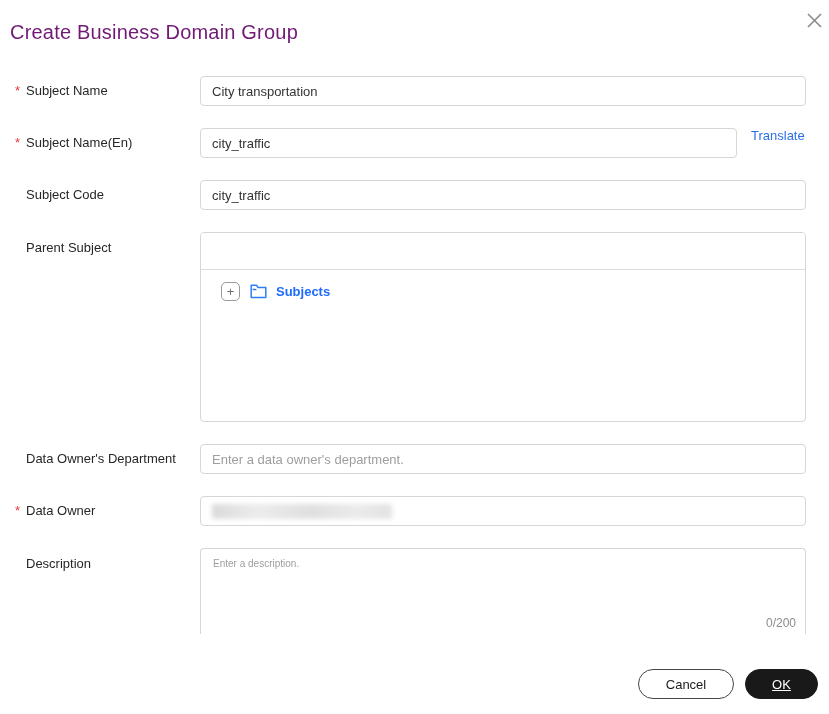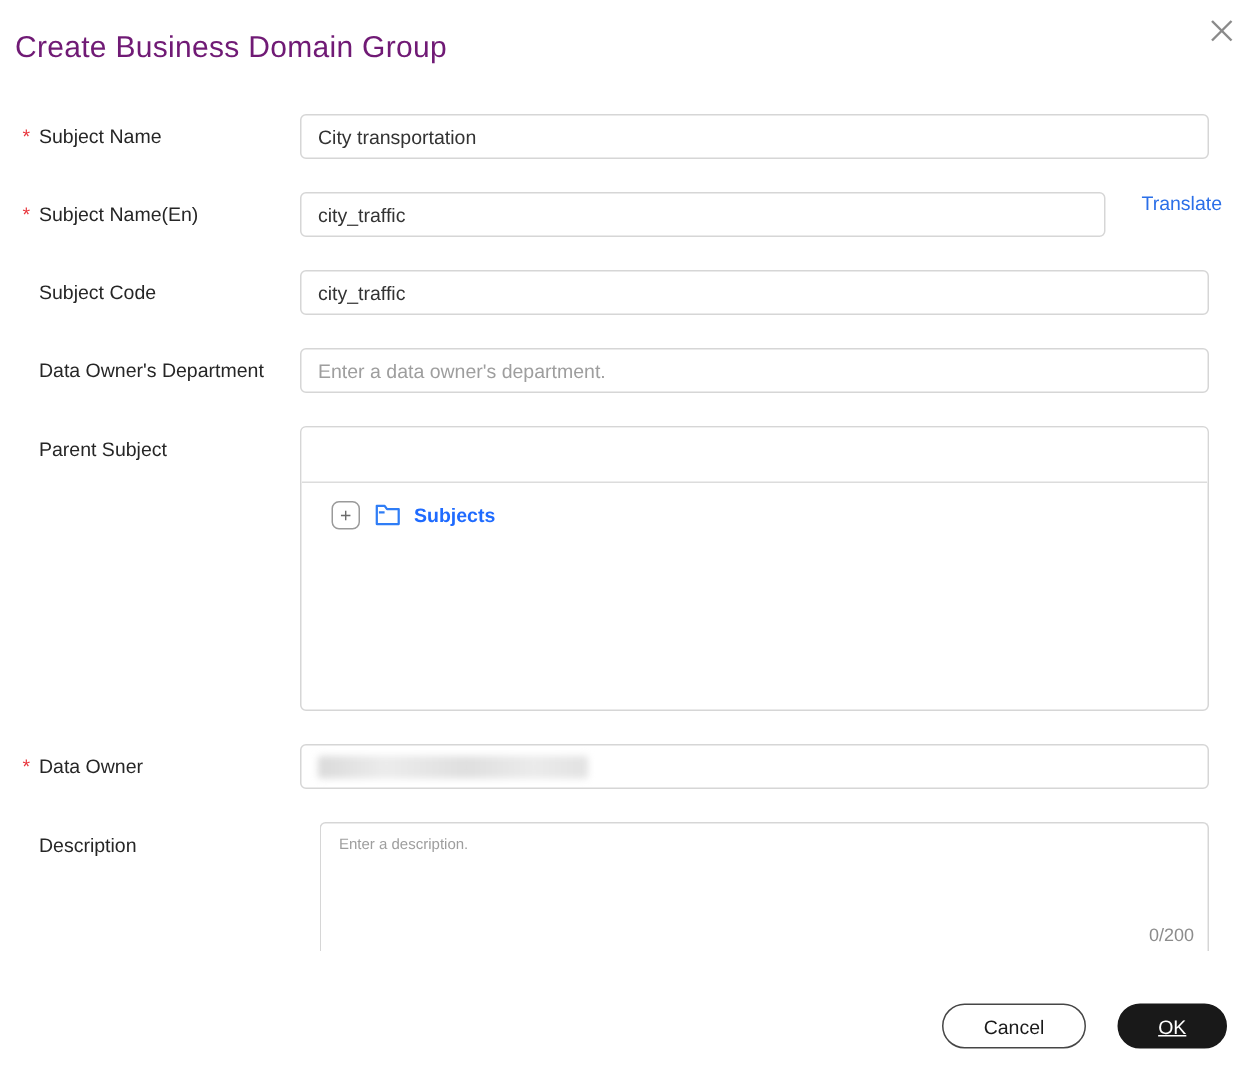--- a/index.html
+++ b/index.html
@@ -66,21 +66,21 @@
     font-size: 13px;
     color: #333333;
     font-family: "Liberation Sans", sans-serif;
     outline: none;
     background: #fff;
   }
   .text-input::placeholder { color: #9e9e9e; opacity: 1; }
 
   .en-input { width: 537px; flex: none; }
   .translate-link {
-    margin-left: 24px;
+    margin-left: 14px;
     font-size: 13px;
     color: #2b6fe8;
     text-decoration: none;
     cursor: pointer;
     white-space: nowrap;
   }
 
   
   .tree-panel {
     width: 100%;
@@ -156,29 +156,29 @@
     background: transparent;
   }
   .desc-textarea::placeholder { color: #9e9e9e; opacity: 1; }
   .desc-counter {
     position: absolute;
     right: 9px;
     bottom: 4px;
     font-size: 12px;
     color: #8c8c8c;
   }
-  .desc-row { margin-bottom: 0; gap: 13px; }
+  .desc-row { margin-bottom: 0; }
 
   
   .footer {
     position: absolute;
     right: 11px;
     bottom: 15px;
     display: flex;
-    gap: 21px;
+    gap: 11px;
   }
   .btn {
     height: 30px;
     border-radius: 15px;
     font-size: 13px;
     font-family: "Liberation Sans", sans-serif;
     cursor: pointer;
     display: flex;
     align-items: center;
     justify-content: center;
@@ -235,29 +235,20 @@
         <a class="translate-link">Translate</a>
       </div>
     </div>
 
     <div class="row">
       <div class="row-label">
         <span>Subject Code</span>
       </div>
       <div class="row-field">
         <input class="text-input" type="text" value="city_traffic" style="">
-      </div>
-    </div>
-
-    <div class="row" style="margin-bottom:22px;">
-      <div class="row-label">
-        <span>Data Owner's Department</span>
-      </div>
-      <div class="row-field">
-        <input class="text-input" type="text" placeholder="Enter a data owner's department." style="">
       </div>
     </div>
 
     <div class="row">
       <div class="row-label top-aligned">
         <span>Parent Subject</span>
       </div>
       <div class="row-field">
         <div class="tree-panel">
           <input class="tree-selected-input" type="text" value="" style="">
@@ -270,20 +261,29 @@
                   <line x1="2.6" y1="5.6" x2="6.4" y2="5.6" stroke="#2f7df6" stroke-width="1.5"></line>
                 </svg>
               </span>
               <span class="tree-label">Subjects</span>
             </div>
           </div>
         </div>
       </div>
     </div>
 
+    <div class="row" style="margin-bottom:22px;">
+      <div class="row-label">
+        <span>Data Owner's Department</span>
+      </div>
+      <div class="row-field">
+        <input class="text-input" type="text" placeholder="Enter a data owner's department." style="">
+      </div>
+    </div>
+
     <div class="row">
       <div class="row-label">
         <span class="req">*</span>
         <span>Data Owner</span>
       </div>
       <div class="row-field">
         <div class="text-input" style="display:flex;align-items:center;">
           <div class="redacted-value"></div>
         </div>
       </div>

